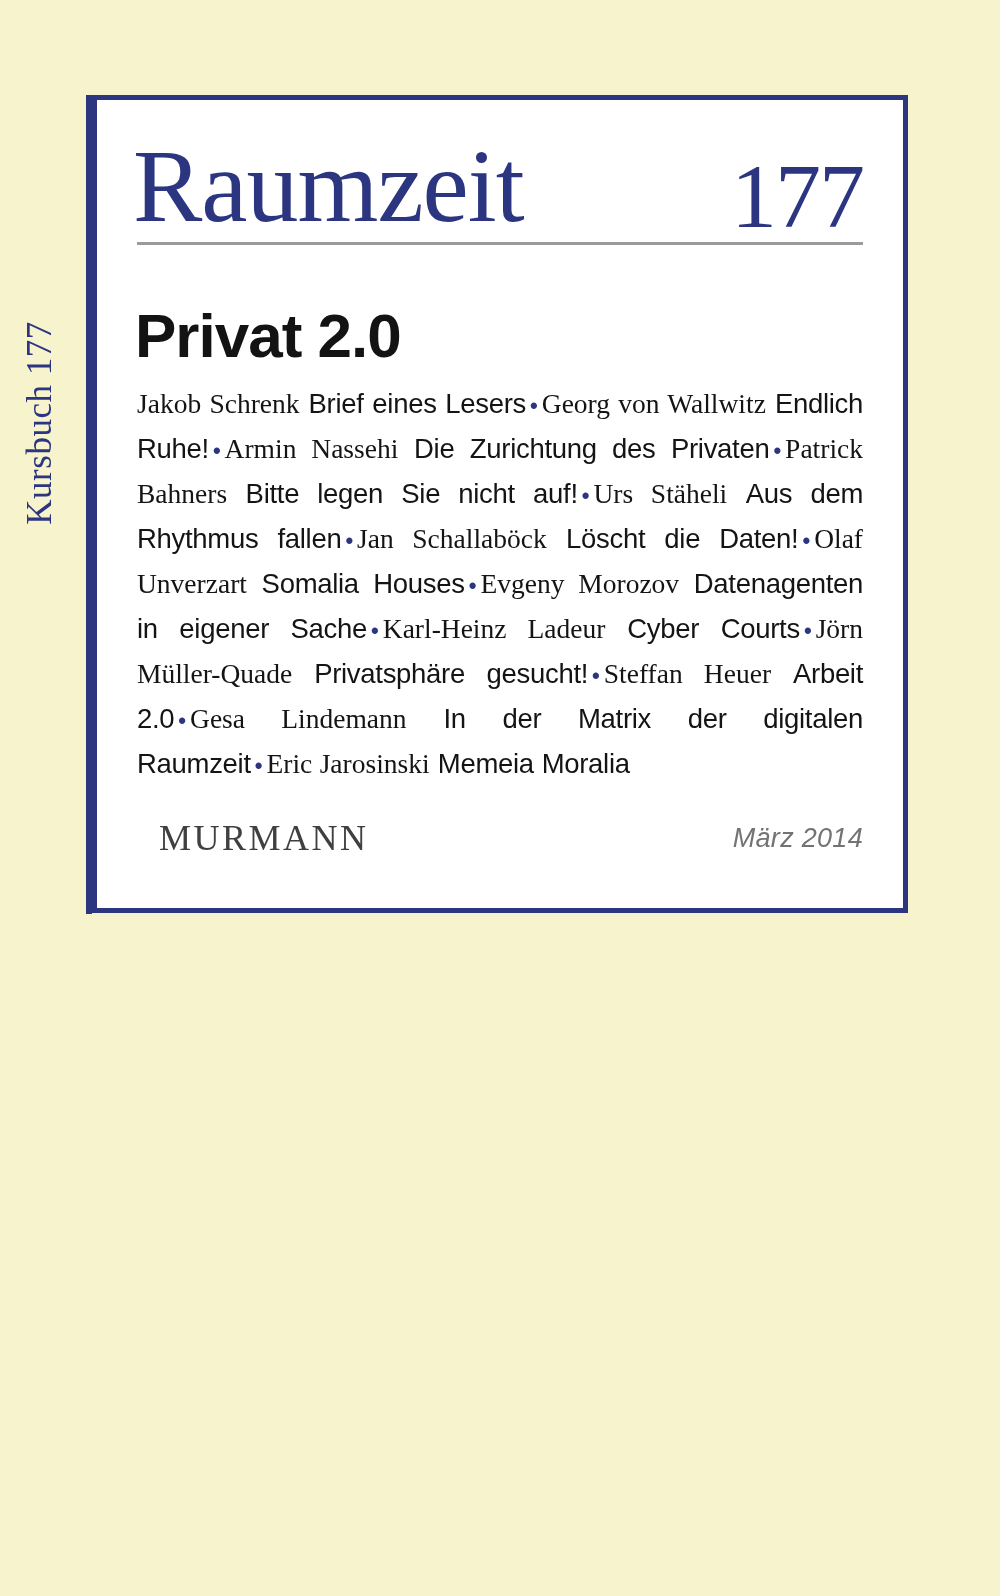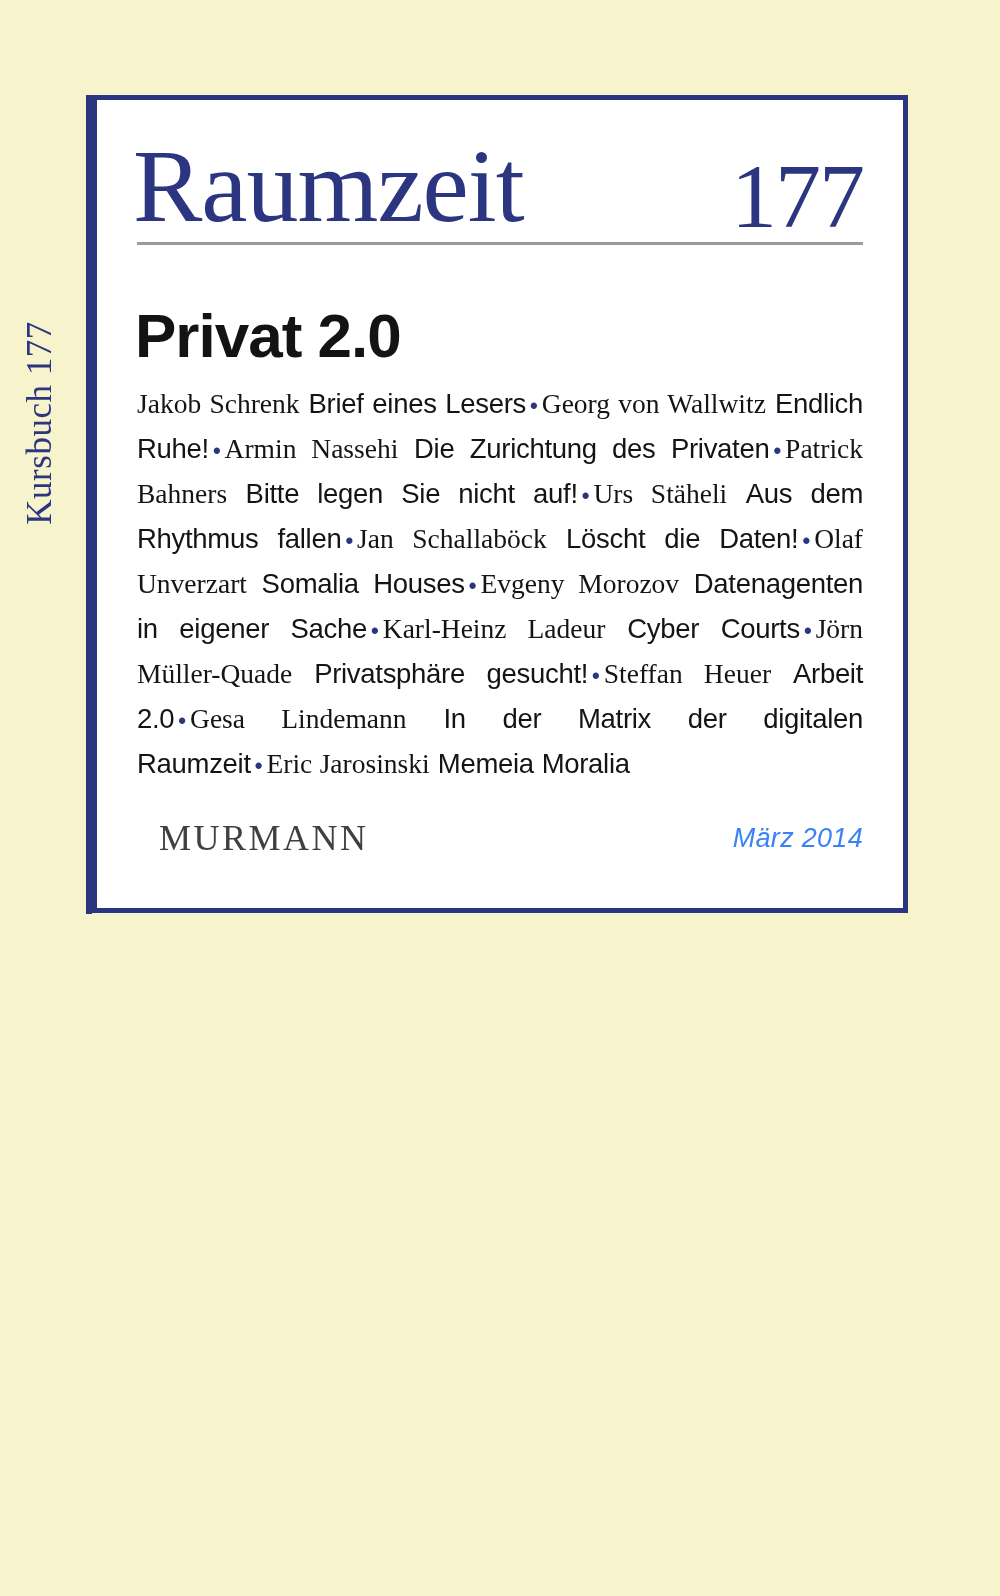--- a/index.html
+++ b/index.html
@@ -168,21 +168,21 @@
     margin-left: 22px;
   }
   .issue-date {
     position: absolute;
     right: 0;
     bottom: 4px;
     font-family: "Liberation Sans", sans-serif;
     font-style: italic;
     font-size: 27px;
     line-height: 1;
-    color: #3b82f6;
+    color: #737373;
     letter-spacing: 0.3px;
   }
 </style>
 </head>
 <body>
 
 <div class="spine">
   <div class="spine-strip"></div>
   <div class="spine-text">Kursbuch 177</div>
 </div>

